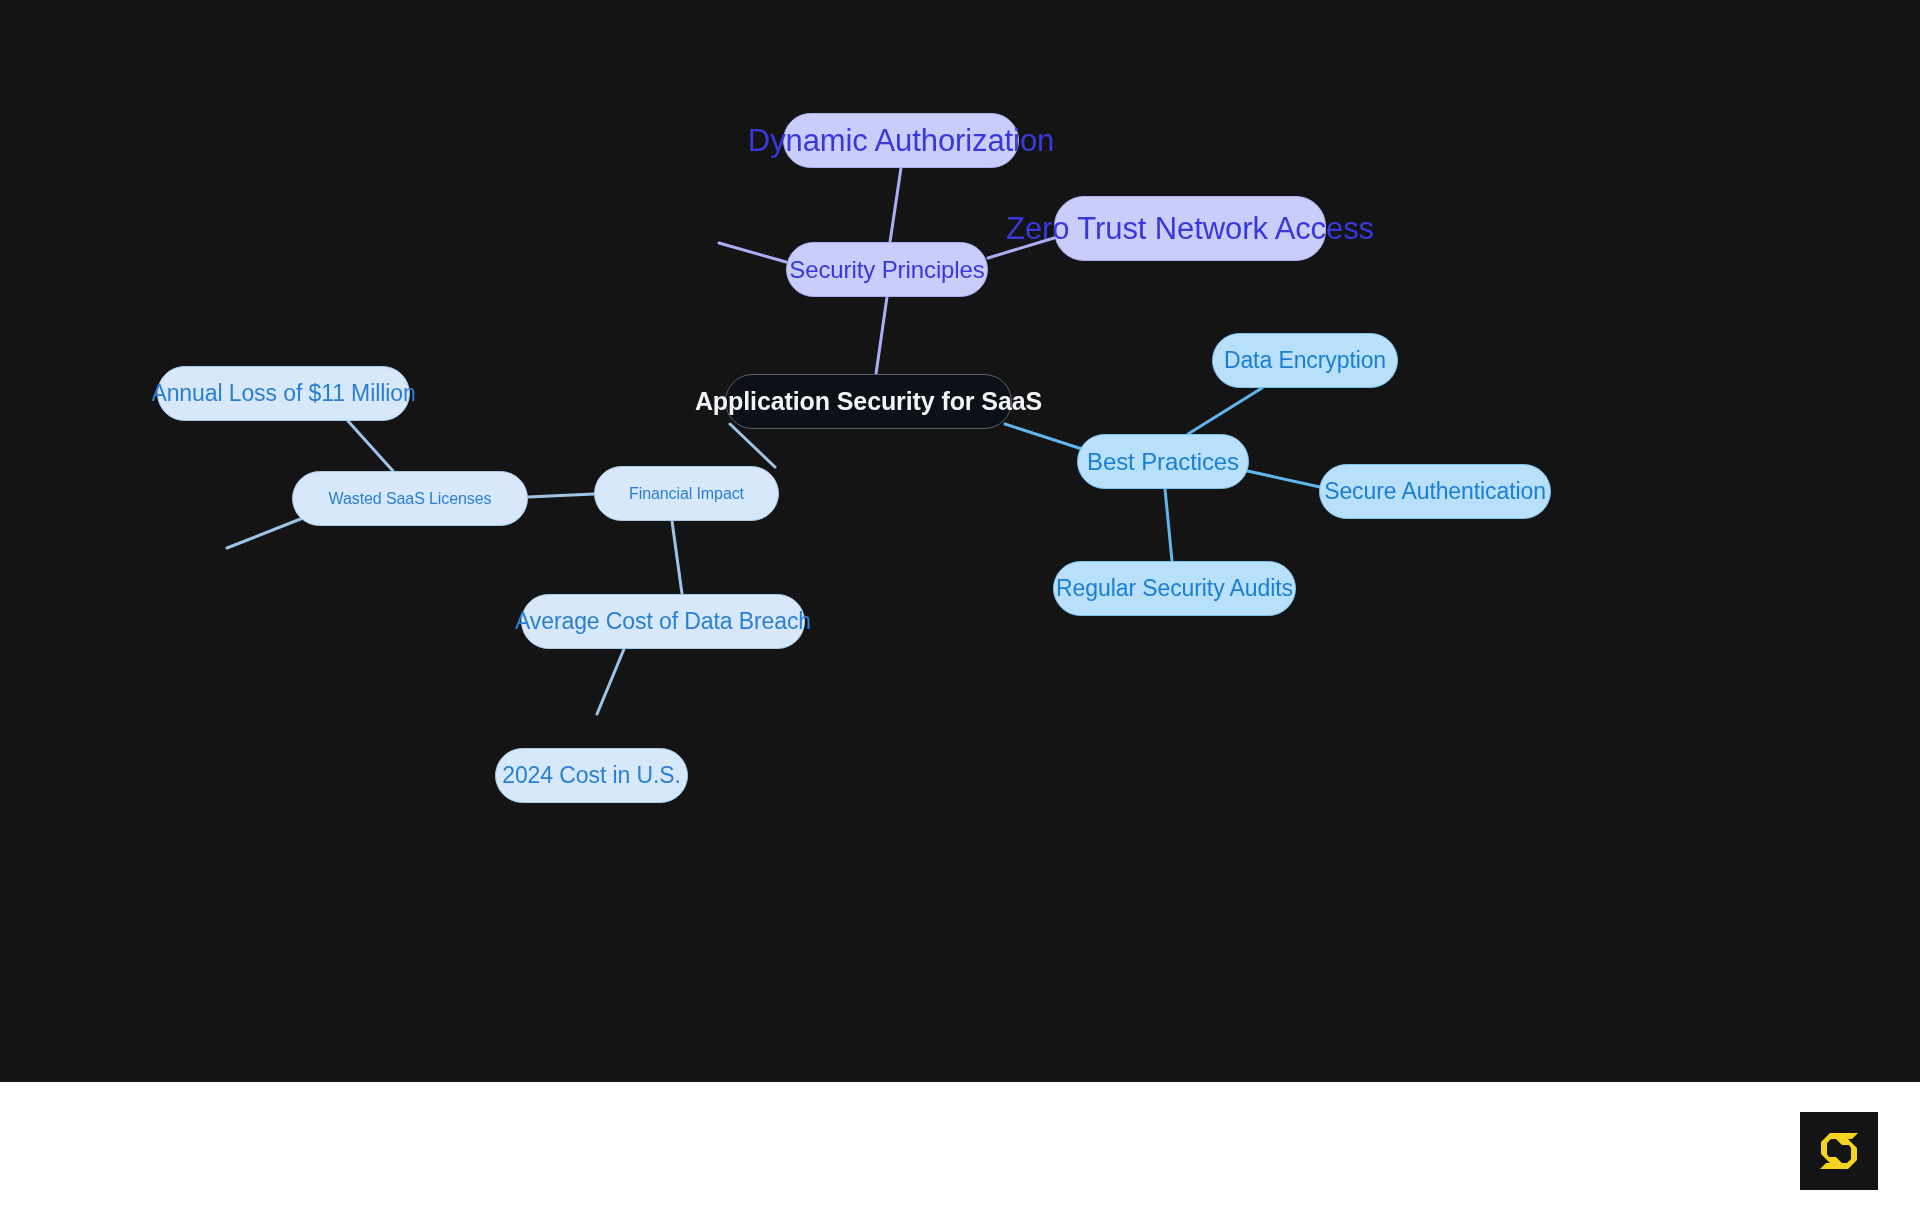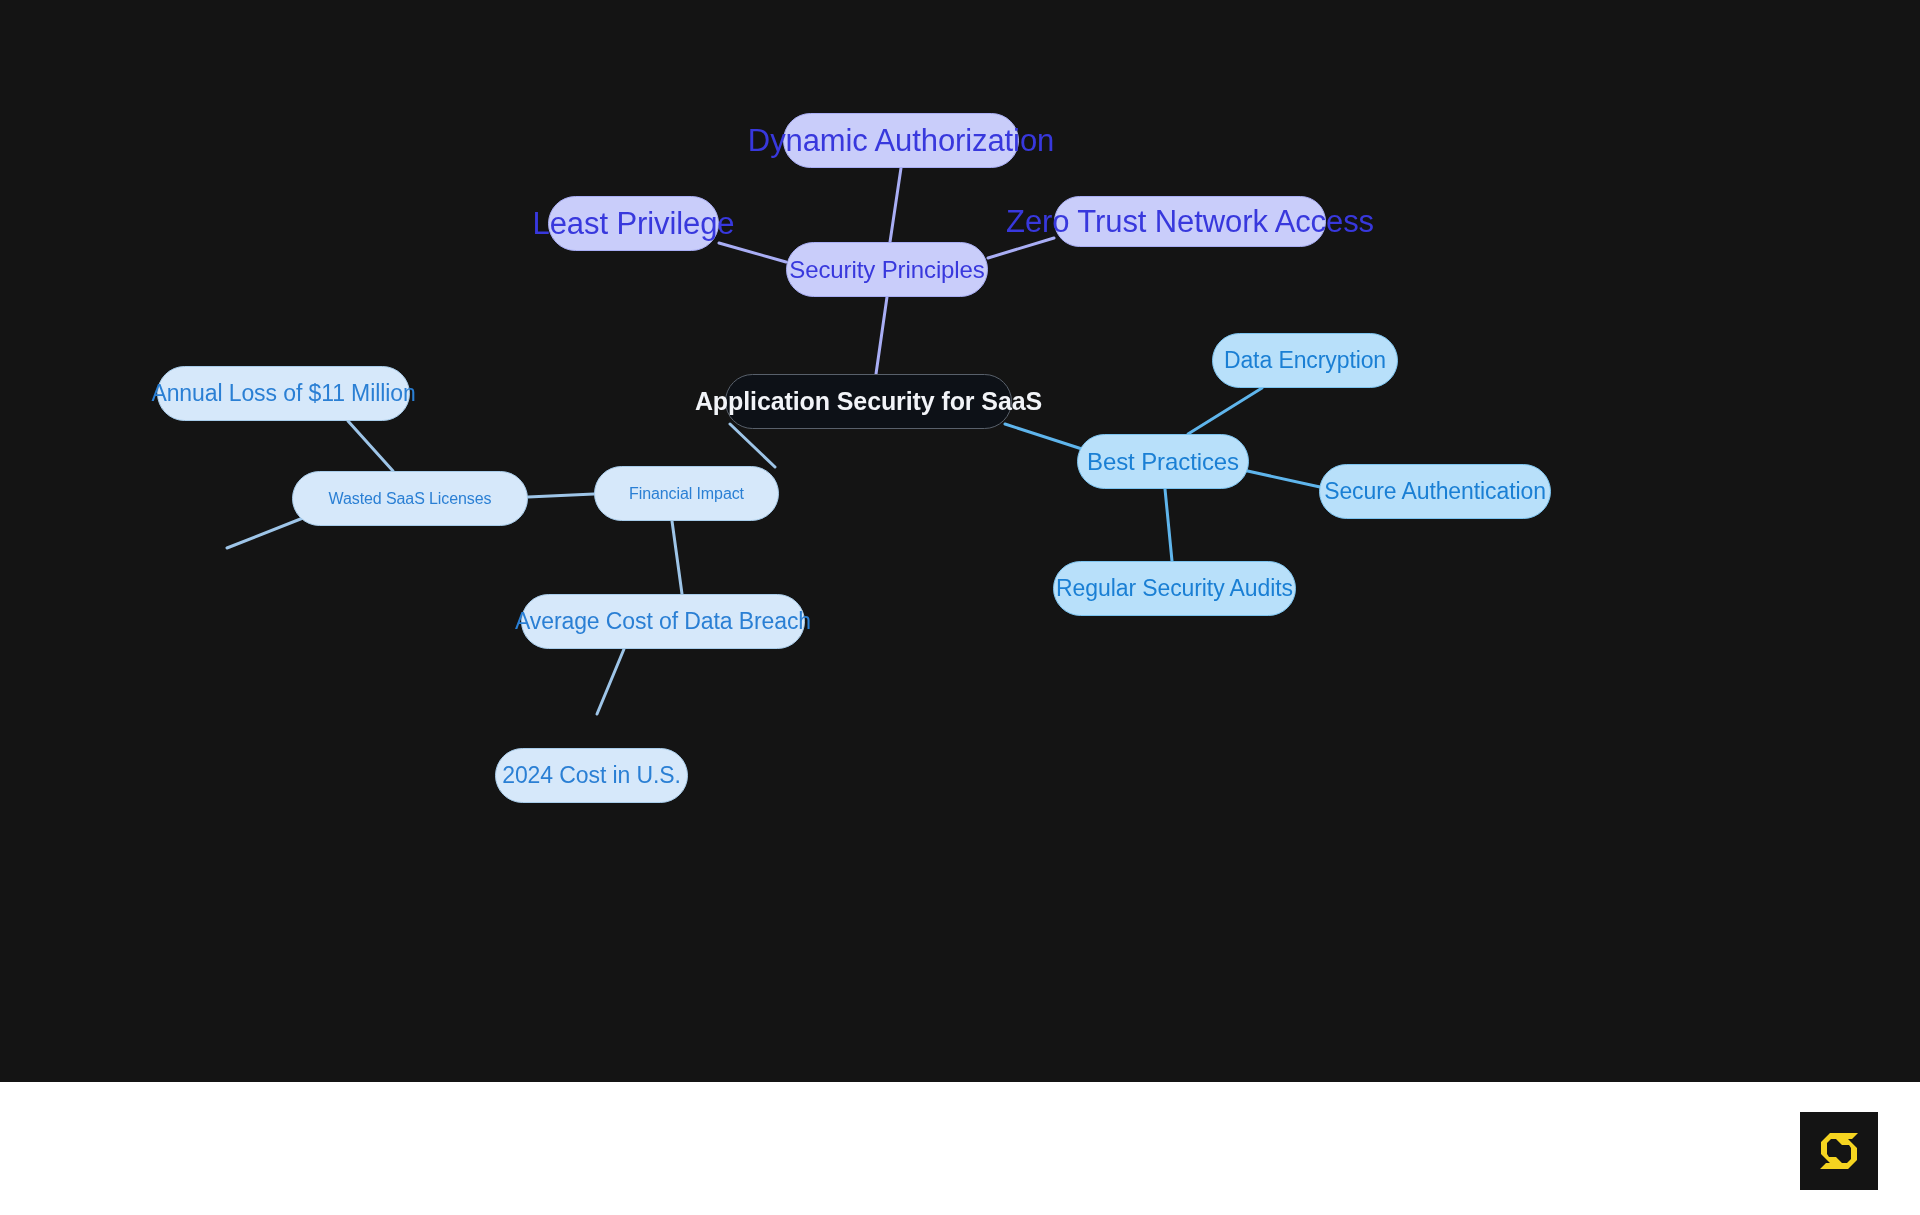--- a/index.html
+++ b/index.html
@@ -140,25 +140,22 @@
   </div>
 
   <div class="node purple branch" style="left:786px; top:242px; width:202px; height:55px;">
     <span>Security Principles</span>
   </div>
 
   <div class="node purple" style="left:783px; top:113px; width:236px; height:55px;">
     <span>Dynamic Authorization</span>
   </div>
 
-  <div class="node purple" style="left:548px; top:196px; width:171px; height:55px;">
-    <span>Least Privilege</span>
-  </div>
-
-  <div class="node purple" style="left:1054px; top:196px; width:272px; height:51px;">
+
+  <div class="node purple" style="left:1054px; top:196px; width:272px; height:65px;">
     <span>Zero Trust Network Access</span>
   </div>
 
   <div class="node blue branch" style="left:1077px; top:434px; width:172px; height:55px;">
     <span>Best Practices</span>
   </div>
 
   <div class="node blue" style="left:1212px; top:333px; width:186px; height:55px;">
     <span>Data Encryption</span>
   </div>

